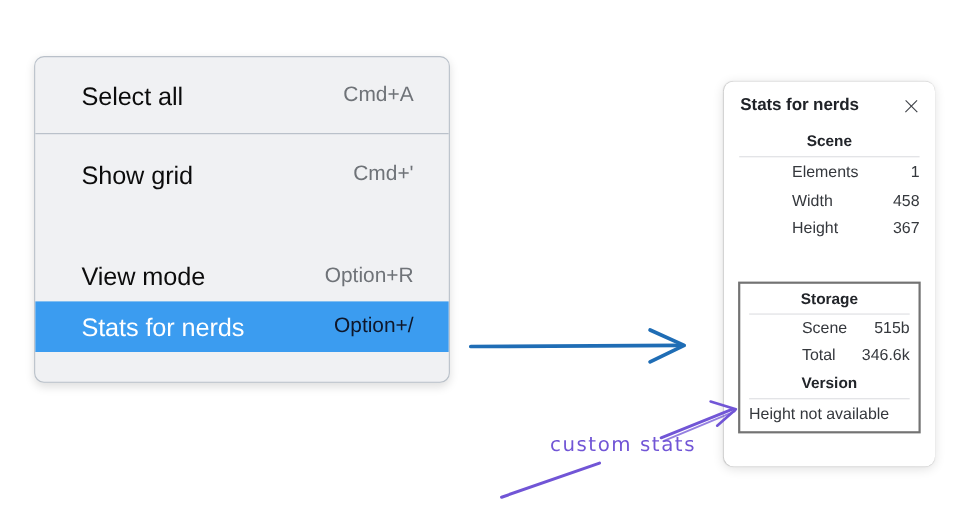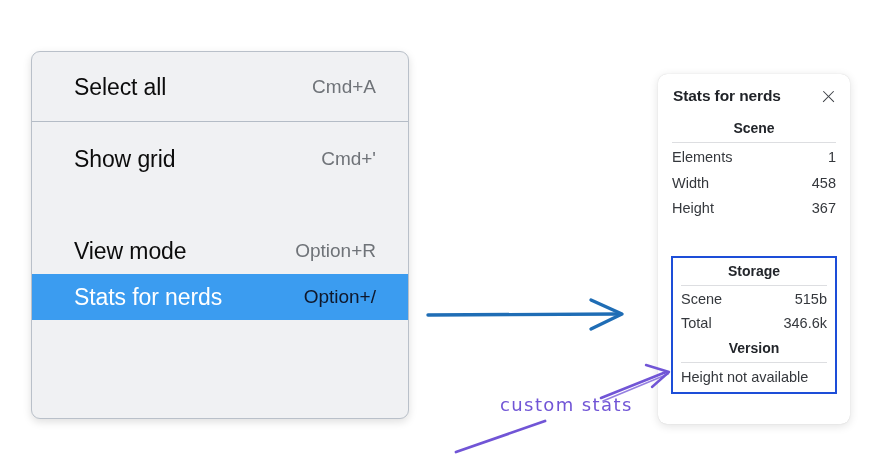--- a/index.html
+++ b/index.html
@@ -15,21 +15,21 @@
     font-family: "Liberation Sans", sans-serif;
     -webkit-font-smoothing: antialiased;
   }
 
   
   #context-menu {
     position: absolute;
     left: 31px;
     top: 51px;
     width: 378px;
-    height: 368px;
+    height: 297px;
     background: #f0f1f3;
     border: 1px solid #b9c0c9;
     border-radius: 9px;
     box-shadow: 0 3px 9px rgba(0,0,0,0.13);
     box-sizing: border-box;
     overflow: hidden;
   }
   .menu-group {
     padding: 8px 0;
   }
@@ -129,30 +129,30 @@
   }
   .stat-row {
     display: flex;
     justify-content: space-between;
     align-items: baseline;
     font-size: 14.5px;
     color: #35383d;
     padding: 3px 1px;
     line-height: 1.35;
   }
-  .stat-key { white-space: nowrap; }
+  .stat-key { white-space: nowrap; margin-left: 48px; }
   .stat-val { white-space: nowrap; }
 
   
   #custom-stats-box {
     position: absolute;
     left: 13px;
     top: 182px;
     width: 166px;
-    border: 2px solid #1d4ed8;
+    border: 2px solid #737373;
     box-sizing: border-box;
     padding: 0 7px 5px 7px;
   }
   #custom-stats-box .section-title { padding-top: 5px; }
   #custom-stats-box .stat-row { padding: 2px 1px; }
   .single-line {
     font-size: 14.5px;
     color: #35383d;
     padding: 4px 1px 2px 1px;
     white-space: nowrap;

